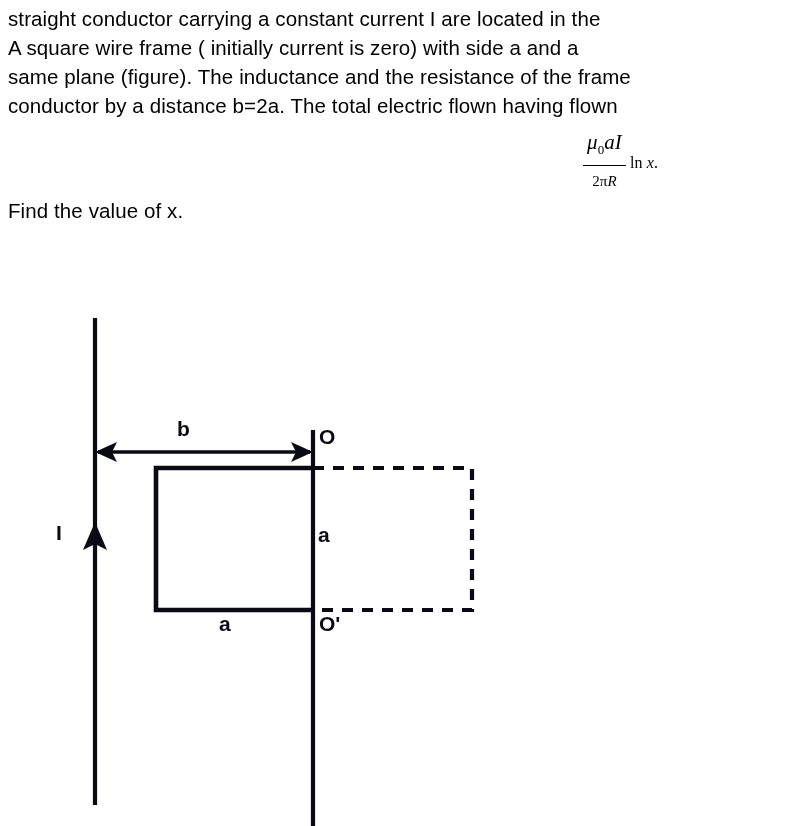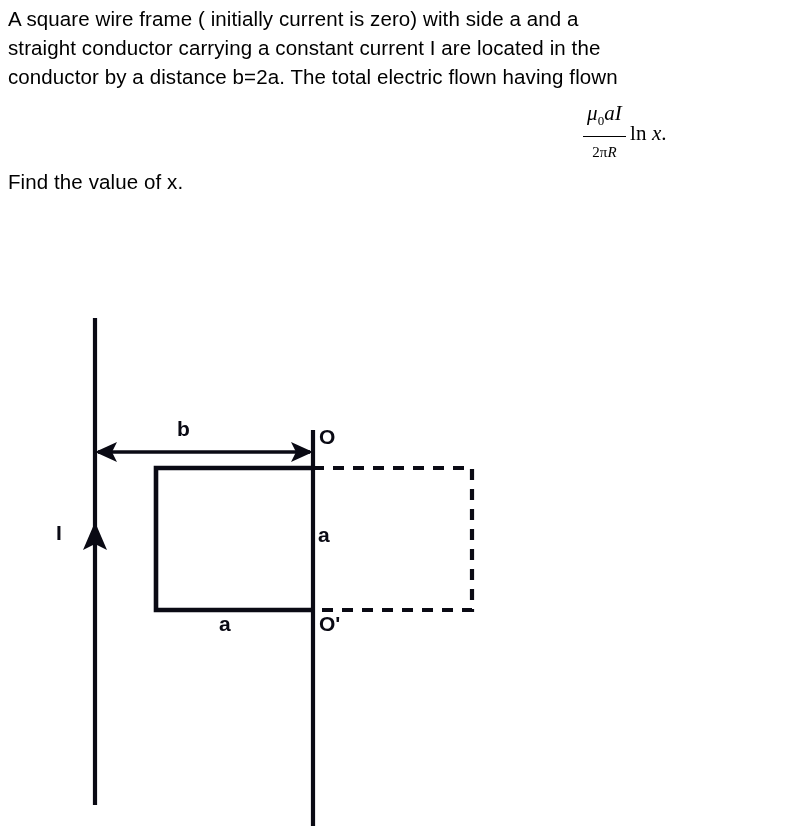--- a/index.html
+++ b/index.html
@@ -84,21 +84,21 @@
   }
   .frac .numer sub,
   .frac .denom sub {
     font-size: 13px;
     font-style: normal;
   }
   .upr { font-style: normal; }
   .lnpart {
     display: inline-block;
     vertical-align: middle;
-    font-size: 21px;
+    font-size: 16px;
     padding-left: 4px;
   }
 
   
   #figure {
     position: absolute;
     left: 0;
     top: 300px;
     width: 800px;
     height: 526px;
@@ -112,22 +112,23 @@
     font-size: 21px;
     color: #0a0a14;
     line-height: 1;
   }
 </style>
 </head>
 <body>
 
 <div id="question-text">
 
+  <div class="qline">straight conductor carrying a constant current I are located in the</div>
   <div class="qline">A square wire frame ( initially current is zero) with side a and a</div>
-  <div class="qline">straight conductor carrying a constant current I are located in the</div>
+  <div class="qline">same plane (figure). The inductance and the resistance of the frame</div>
 
 
   <div class="qline">conductor by a distance b=2a. The total electric flown having flown</div>
 
   <div class="qline line-frac">
     <span id="charge-formula">
       <span class="frac">
         <span class="numer"><span>μ</span><sub>0</sub><span>aI</span></span>
         <span class="denom"><span class="upr">2</span><span class="upr">π</span><span>R</span></span>
       </span><span class="lnpart"><span class="upr">ln</span>&nbsp;<span class="mi">x</span><span class="upr">.</span></span>

